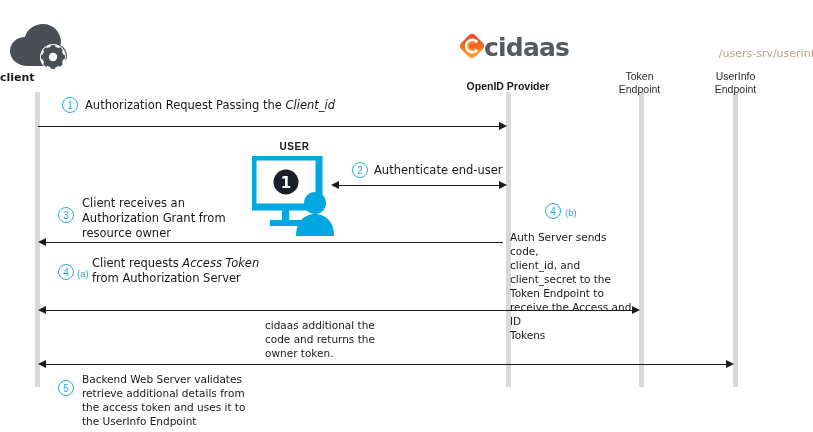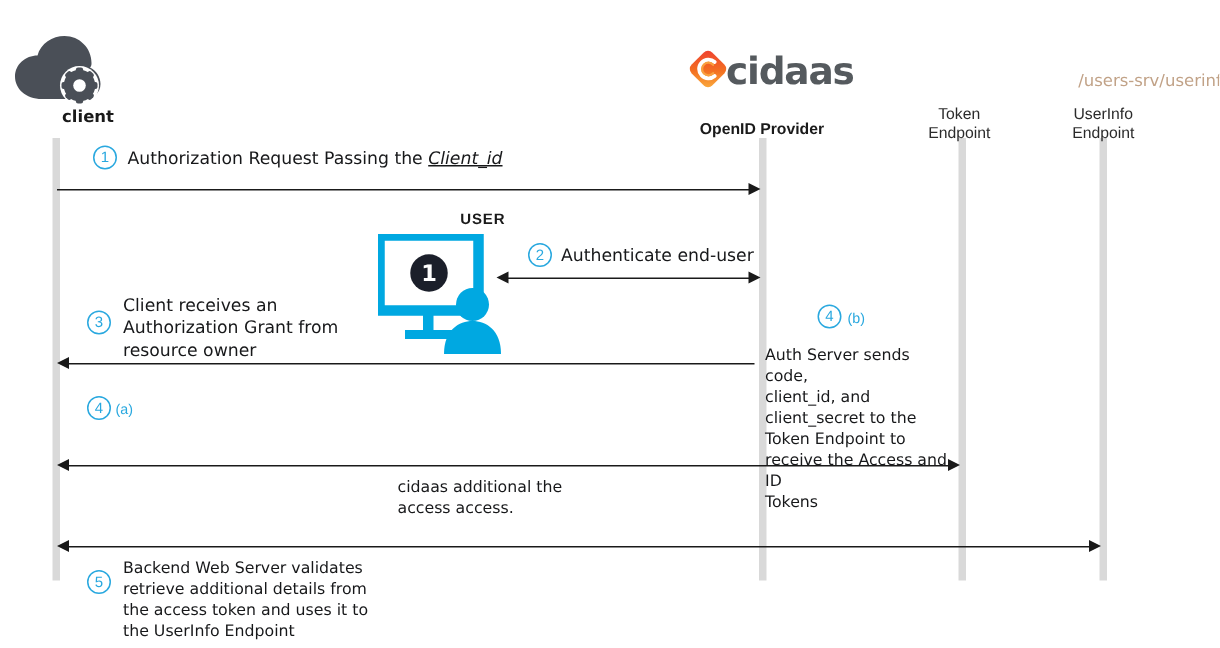--- a/index.html
+++ b/index.html
@@ -50,21 +50,21 @@
     line-height: 14px;
     font-family: "Liberation Sans", sans-serif;
   }
   .step-text {
     position: absolute;
     font-size: 11.5px;
     color: #17181a;
     line-height: 15px;
     font-family: "DejaVu Sans", sans-serif;
   }
-  .step-text .em { font-style: italic; text-decoration: underline; }
+  .step-text .em { font-style: italic; }
 
   .note-text {
     position: absolute;
     font-size: 10.5px;
     color: #17181a;
     line-height: 14px;
     font-family: "DejaVu Sans", sans-serif;
   }
 
   
@@ -109,30 +109,30 @@
     font-weight: bold;
     color: #1a1a1a;
     text-align: center;
     font-family: "Liberation Sans", sans-serif;
   }
   .client-label {
     position: absolute;
     font-size: 11px;
     font-weight: bold;
     color: #1a1a1a;
-    text-align: right;
+    text-align: left;
     font-family: "DejaVu Sans", sans-serif;
   }
   .user-label {
     position: absolute;
     font-size: 10px;
     font-weight: bold;
     color: #1a1a1a;
     letter-spacing: .6px;
-    text-align: right;
+    text-align: center;
     font-family: "Liberation Sans", sans-serif;
   }
 
   
   .cidaas-word {
     position: absolute;
     font-size: 25px;
     font-weight: bold;
     color: #555a5e;
     letter-spacing: -0.8px;
@@ -242,27 +242,31 @@
     <div>Auth Server sends code,</div>
     <div>client_id, and</div>
     <div>client_secret to the</div>
     <div>Token Endpoint to</div>
     <div>receive the Access and ID</div>
     <div>Tokens</div>
   </div>
 
   <div class="num-circle" style="left:58px; top:264px;">4</div>
   <div class="sub-label" style="left:77px; top:268px;">(a)</div>
+  <div class="step-text" style="left:92px; top:256px; width:168px;">
+    <span>Client requests </span><span class="em">Access Token</span><span> from Authorization Server</span>
+  </div>
   <div class="arrow-line" style="left:44px; top:310px; width:590px;"></div>
   <div class="arrowhead left" style="left:38px; top:306px;"></div>
   <div class="arrowhead right" style="left:632px; top:306px;"></div>
 
   <div class="note-text" style="left:265px; top:318px; width:160px;">
     <div>cidaas additional the</div>
-    <div>access access.</div>
+    <div>code and returns the</div>
+    <div>owner token.</div>
   </div>
 
   <div class="arrow-line" style="left:44px; top:364px; width:686px;"></div>
   <div class="arrowhead left" style="left:38px; top:360px;"></div>
   <div class="arrowhead right" style="left:726px; top:360px;"></div>
 
   <div class="num-circle" style="left:58px; top:380px;">5</div>
   <div class="step-text" style="left:82px; top:372px; width:215px; font-size:10.5px; line-height:14px;">
     <div>Backend Web Server  validates</div>
     <div>retrieve additional details from</div>

